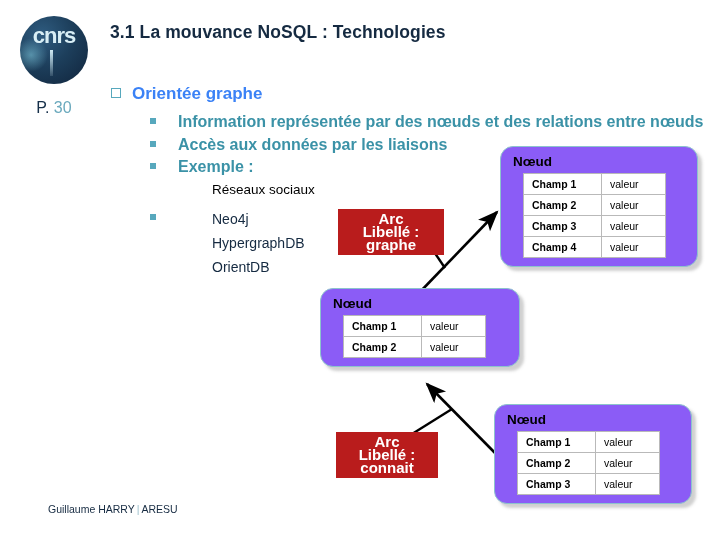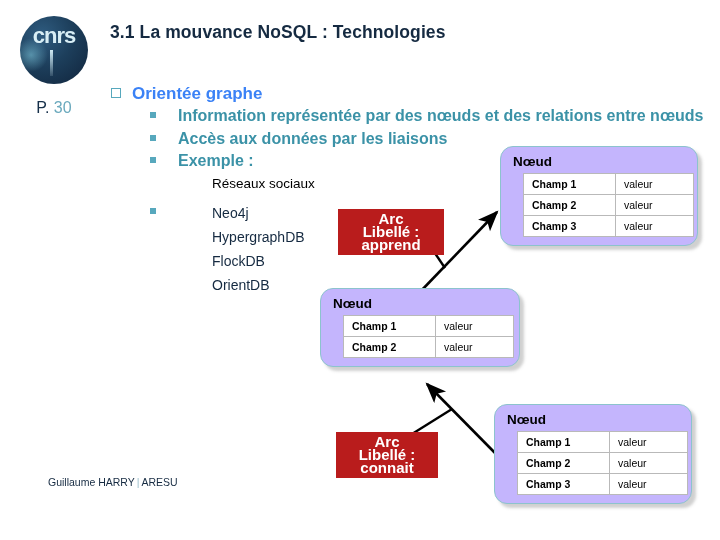--- a/index.html
+++ b/index.html
@@ -139,21 +139,21 @@
   }
   .impl-list div {
     font-size: 14px;
     color: #152a41;
     line-height: 24px;
   }
 
   
   .node-box {
     position: absolute;
-    background: #c4b5fd;
+    background: #8b5cf6;
     border: 1.2px solid #8cc3cd;
     border-radius: 13px;
     box-shadow: 4px 4px 3px rgba(150,150,150,0.45);
     box-sizing: border-box;
   }
   .node-box .node-title {
     font-size: 13.5px;
     font-weight: bold;
     color: #000000;
     margin: 7px 0 4px 12px;
@@ -161,21 +161,21 @@
   .node-box table {
     border-collapse: collapse;
     margin: 0 0 8px 22px;
     background: #ffffff;
   }
   .node-box td {
     border: 1px solid #b9b9b9;
     font-size: 10.5px;
     font-weight: bold;
     color: #000000;
-    padding: 4px 21px 4px 8px;
+    padding: 4px 7px 4px 8px;
     white-space: nowrap;
   }
   .node-box td.field {
     min-width: 62px;
   }
   .node-box td.value {
     min-width: 48px;
     font-weight: normal;
   }
 
@@ -205,21 +205,21 @@
     top: 0;
     width: 720px;
     height: 540px;
     pointer-events: none;
   }
 
   
   #footer {
     position: absolute;
     left: 48px;
-    top: 476px;
+    top: 503px;
     font-size: 10.5px;
     color: #152a41;
   }
   #footer .sep {
     color: #9bbfcc;
     padding: 0 2px;
   }
 </style>
 </head>
 <body>
@@ -240,21 +240,21 @@
 
   <div id="slide-title">3.1  La mouvance NoSQL : Technologies</div>
 
   <div id="bullets">
 
     <div class="lvl1">
       <span class="sq-bullet"></span>
       <span>Orientée graphe</span>
     </div>
 
-    <div class="lvl2" style="margin-top:0;">
+    <div class="lvl2" style="margin-top:6px;">
       <span class="sm-bullet"></span>
       <span>Information représentée par des nœuds et des relations entre nœuds</span>
     </div>
 
     <div class="lvl2">
       <span class="sm-bullet"></span>
       <span>Accès aux données par les liaisons</span>
     </div>
 
     <div class="lvl2">
@@ -264,21 +264,20 @@
 
     <div class="lvl3">Réseaux sociaux</div>
 
     <div class="lvl2" style="margin-top:7px;">
       <span class="sm-bullet"></span>
     </div>
 
     <div class="impl-list">
       <div>Neo4j</div>
       <div>HypergraphDB</div>
-      <div>FlockDB</div>
       <div>OrientDB</div>
     </div>
   </div>
 
   <svg id="arrows" viewBox="0 0 720 540">
     <defs>
       <marker id="ah" markerWidth="9" markerHeight="9" refX="7.2" refY="3.2" orient="auto" markerUnits="strokeWidth">
         <path d="M0,0 L8,3.2 L0,6.4 L1.9,3.2 z" fill="#000000"></path>
       </marker>
     </defs>
@@ -301,20 +300,24 @@
         <td class="value">valeur</td>
       </tr>
       <tr>
         <td class="field">Champ 2</td>
         <td class="value">valeur</td>
       </tr>
       <tr>
         <td class="field">Champ 3</td>
         <td class="value">valeur</td>
       </tr>
+      <tr>
+        <td class="field">Champ 4</td>
+        <td class="value">valeur</td>
+      </tr>
     </tbody>
       </table>
   </div>
 
   <div class="node-box" id="node-box-2">
     <div class="node-title">Nœud</div>
     <table>
       <tbody>
           <tr>
         <td class="field">Champ 1</td>
@@ -344,21 +347,21 @@
         <td class="field">Champ 3</td>
         <td class="value">valeur</td>
       </tr>
     </tbody>
       </table>
   </div>
 
   <div class="arc-box" id="arc-box-1">
     <div>Arc</div>
     <div>Libellé :</div>
-    <div>apprend</div>
+    <div>graphe</div>
   </div>
 
   <div class="arc-box" id="arc-box-2">
     <div>Arc</div>
     <div>Libellé :</div>
     <div>connait</div>
   </div>
 
   <div id="footer">
     <span>Guillaume HARRY</span><span class="sep">|</span><span>ARESU</span>

